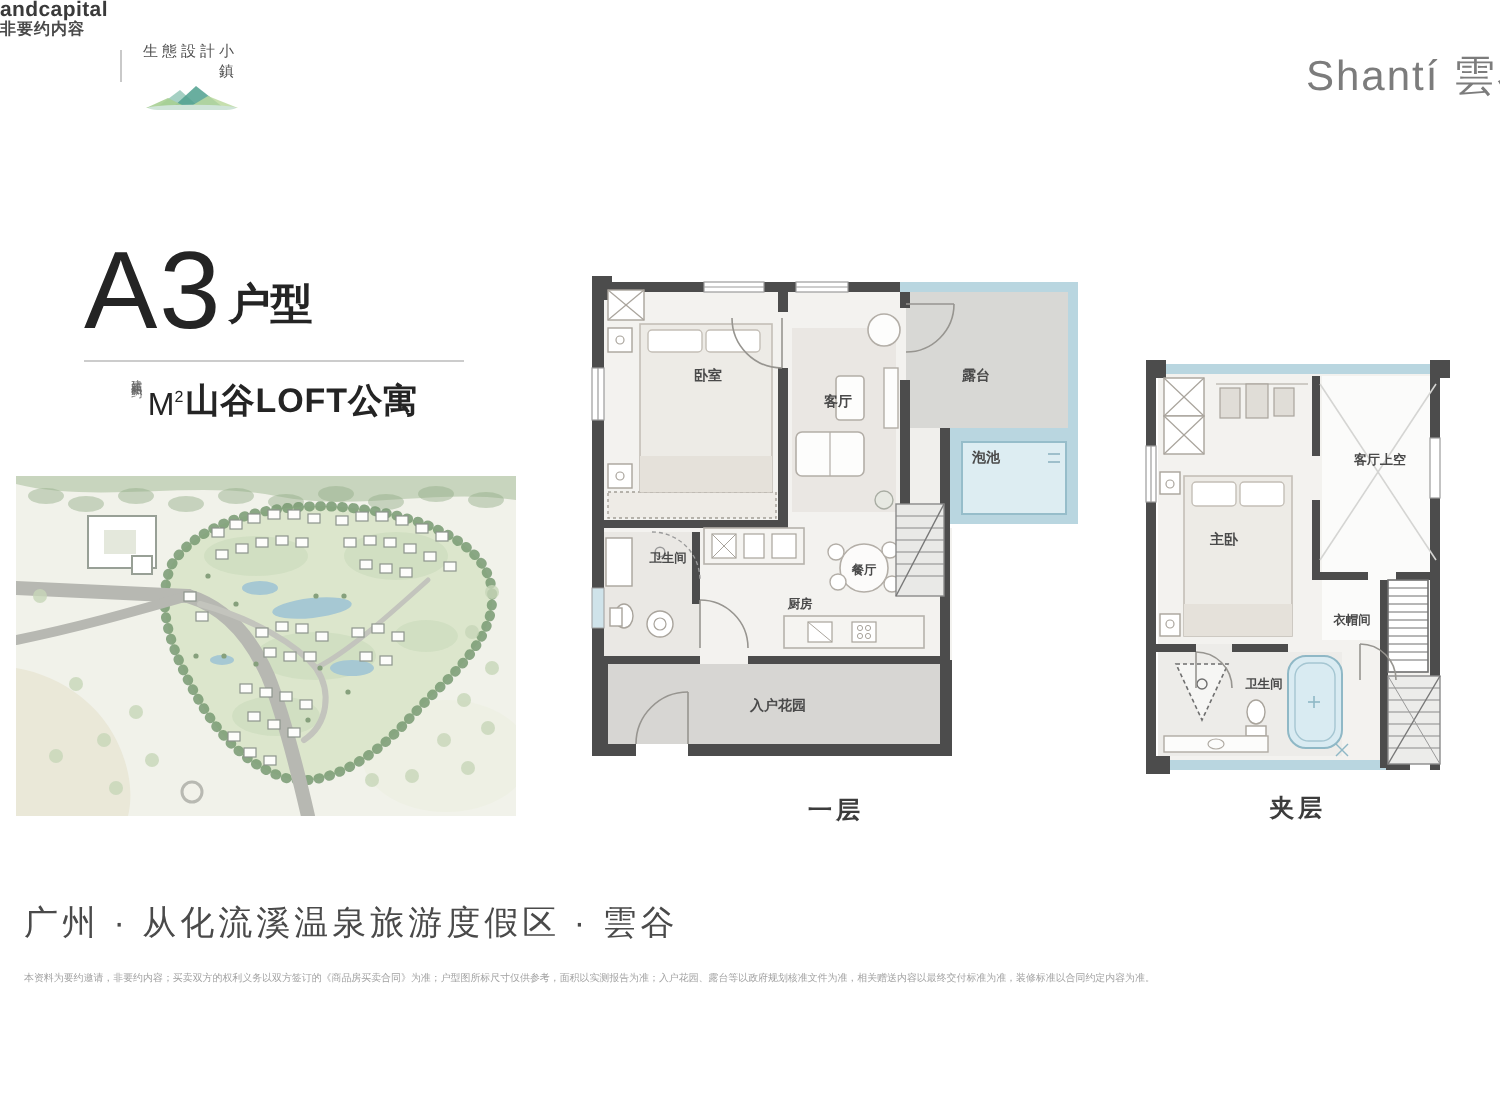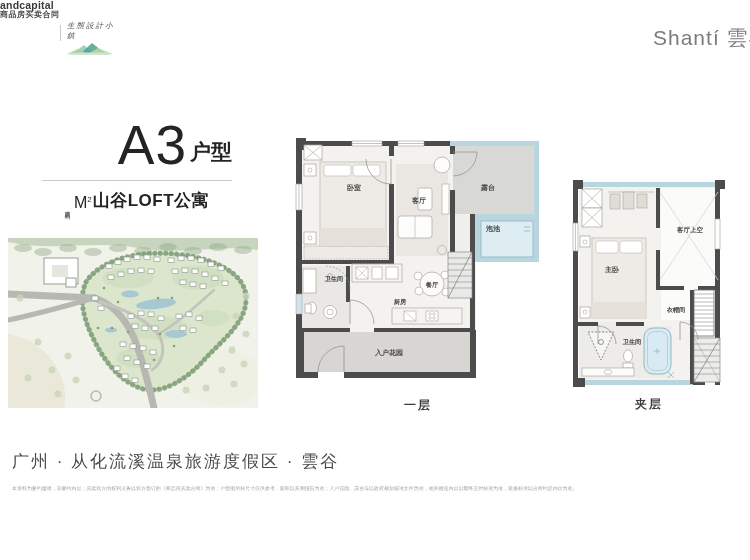--- a/index.html
+++ b/index.html
@@ -5,27 +5,27 @@
   html,body{margin:0;padding:0;background:#ffffff;}
   .page{position:relative;width:750px;height:536px;background:#ffffff;overflow:hidden;
         font-family:"Liberation Sans","DejaVu Sans",sans-serif;color:#333;}
   .abs{position:absolute;}
 
   
   .logo-left{left:0;top:23;line-height:1.05;color:#3a3a3a;}
   .logo-left .l1{font-size:10.5px;font-weight:bold;letter-spacing:.2px;}
   .logo-left .l2{font-size:8px;font-weight:bold;letter-spacing:.5px;color:#4a4a4a;}
   .logo-divider{left:60px;top:25px;width:1px;height:16px;background:#c9c9c9;}
-  .eco-logo{left:67px;top:21px;width:52px;text-align:left;font-style:italic;}
+  .eco-logo{left:67px;top:21px;width:52px;text-align:right;}
   .eco-logo .txt{font-size:7.5px;letter-spacing:2px;color:#4f4f4f;font-family:"Liberation Serif","DejaVu Serif",serif;}
   .brand{left:653px;top:24px;width:97px;overflow:hidden;white-space:nowrap;
          font-size:21px;color:#7c7c7c;letter-spacing:1px;}
 
   
-  .title-block{left:42px;top:118px;width:190px;text-align:right;}
+  .title-block{left:42px;top:118px;width:190px;text-align:left;}
   .plan-name-row{white-space:nowrap;color:#242424;}
   .plan-name{font-size:55px;letter-spacing:1px;line-height:1;}
   .plan-suffix{font-size:21px;font-weight:600;margin-left:3px;position:relative;top:-5px;}
   .title-rule{border:none;border-top:1px solid #cccccc;margin:7px 0 4px 0;}
   .area-row{display:flex;align-items:flex-end;justify-content:center;color:#242424;}
   .area-label{writing-mode:vertical-rl;font-size:5.5px;color:#666;letter-spacing:1px;height:26px;margin-right:1px;margin-bottom:4px;}
   .area-value{font-size:41px;line-height:.95;}
   .area-unit{font-size:16px;margin:0 1px 3px 1px;}
   .area-unit sup{font-size:8px;}
   .area-tagline{font-size:17px;font-weight:600;letter-spacing:.5px;margin-bottom:3px;}
@@ -39,21 +39,21 @@
               transform:scale(.62);transform-origin:left top;line-height:1.15;}
   svg text{font-family:"Liberation Sans","DejaVu Sans",sans-serif;}
 </style>
 </head>
 <body>
 
 <div class="page">
 
   <div class="abs logo-left">
     <div class="l1">andcapital</div>
-    <div class="l2">商品房买卖合同</div>
+    <div class="l2">非要约内容</div>
   </div>
   <div class="abs logo-divider"></div>
   <div class="abs eco-logo">
     <div class="txt">生態設計小鎮</div>
     <svg width="46" height="14" viewBox="0 0 46 14">
       <polygon points="5,13 17,4 27,13" fill="#8fc4b4" opacity=".8"></polygon>
       <polygon points="13,13 25,2 39,13" fill="#4fa08e" opacity=".85"></polygon>
       <polygon points="0,13 11,8 21,13" fill="#a7cf92" opacity=".9"></polygon>
       <polygon points="21,13 31,7 46,13" fill="#bcd9a0" opacity=".85"></polygon>
       <ellipse cx="23" cy="13" rx="22" ry="1.6" fill="#cfe4d8"></ellipse>

